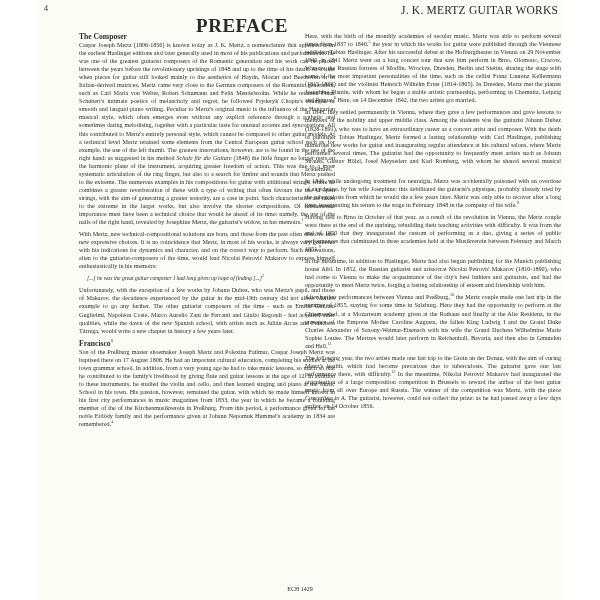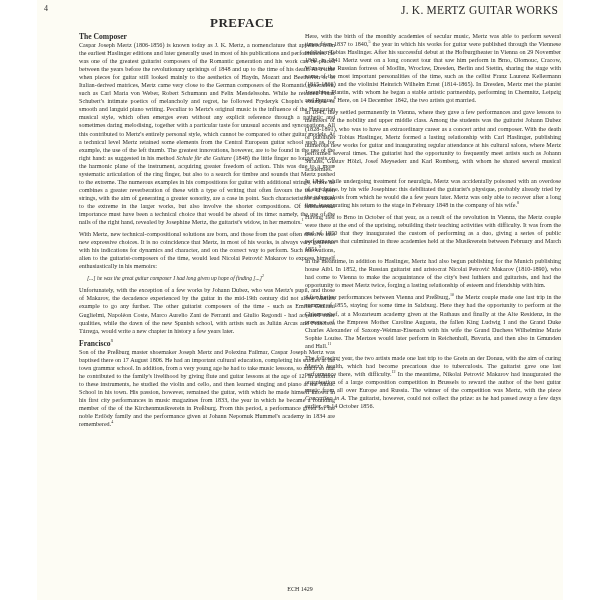--- a/index.html
+++ b/index.html
@@ -1,20 +1,20 @@
 <!DOCTYPE html>
 <html><head>
 <meta charset="utf-8">
 <style>
   html, body { margin:0; padding:0; }
   body { width:600px; height:600px; background:#ffffff; overflow:hidden; position:relative; font-family:"Liberation Serif","DejaVu Serif",serif; color:#2a2a2a; }
   .page { position:absolute; left:37px; top:0; width:526px; height:600px; background:#fdfcf4; }
   .page-num { position:absolute; left:44px; top:4px; font-size:8px; }
   .running-head { position:absolute; right:42px; top:4px; font-size:11.5px; letter-spacing:0.2px; }
-  .title { position:absolute; left:0; width:484px; top:15px; text-align:center; font-size:13px; font-weight:bold; letter-spacing:0.5px; }
+  .title { position:absolute; left:0; width:484px; top:15px; text-align:center; font-size:19px; font-weight:bold; letter-spacing:0.5px; }
   .col { position:absolute; top:32px; width:256px; font-size:6.15px; line-height:8.05px; text-align:justify; }
   .col.left { left:79px; }
   .col.right { left:266px; }
   .col p { margin:0 0 4px 0; }
   .col h3 { margin:0; font-size:7.6px; line-height:9px; font-weight:bold; }
   .quote { font-style:italic; font-size:5.6px; padding-left:8px; margin:3px 0 4px 0 !important; }
   sup { font-size:4px; line-height:0; }
   .footer { position:absolute; left:0; width:600px; top:586px; text-align:center; font-size:6px; }
 </style>
 </head>

